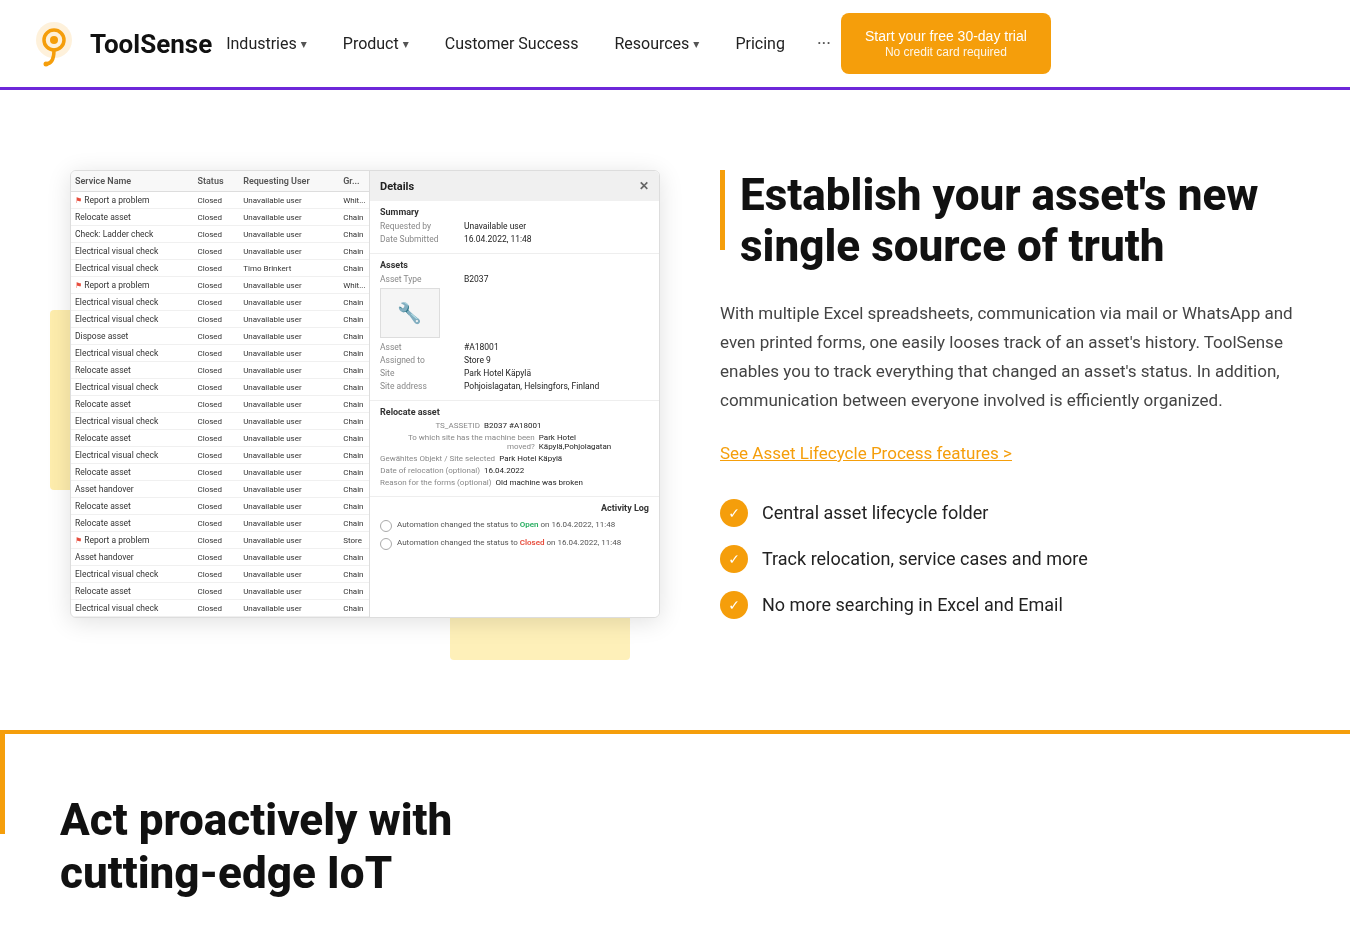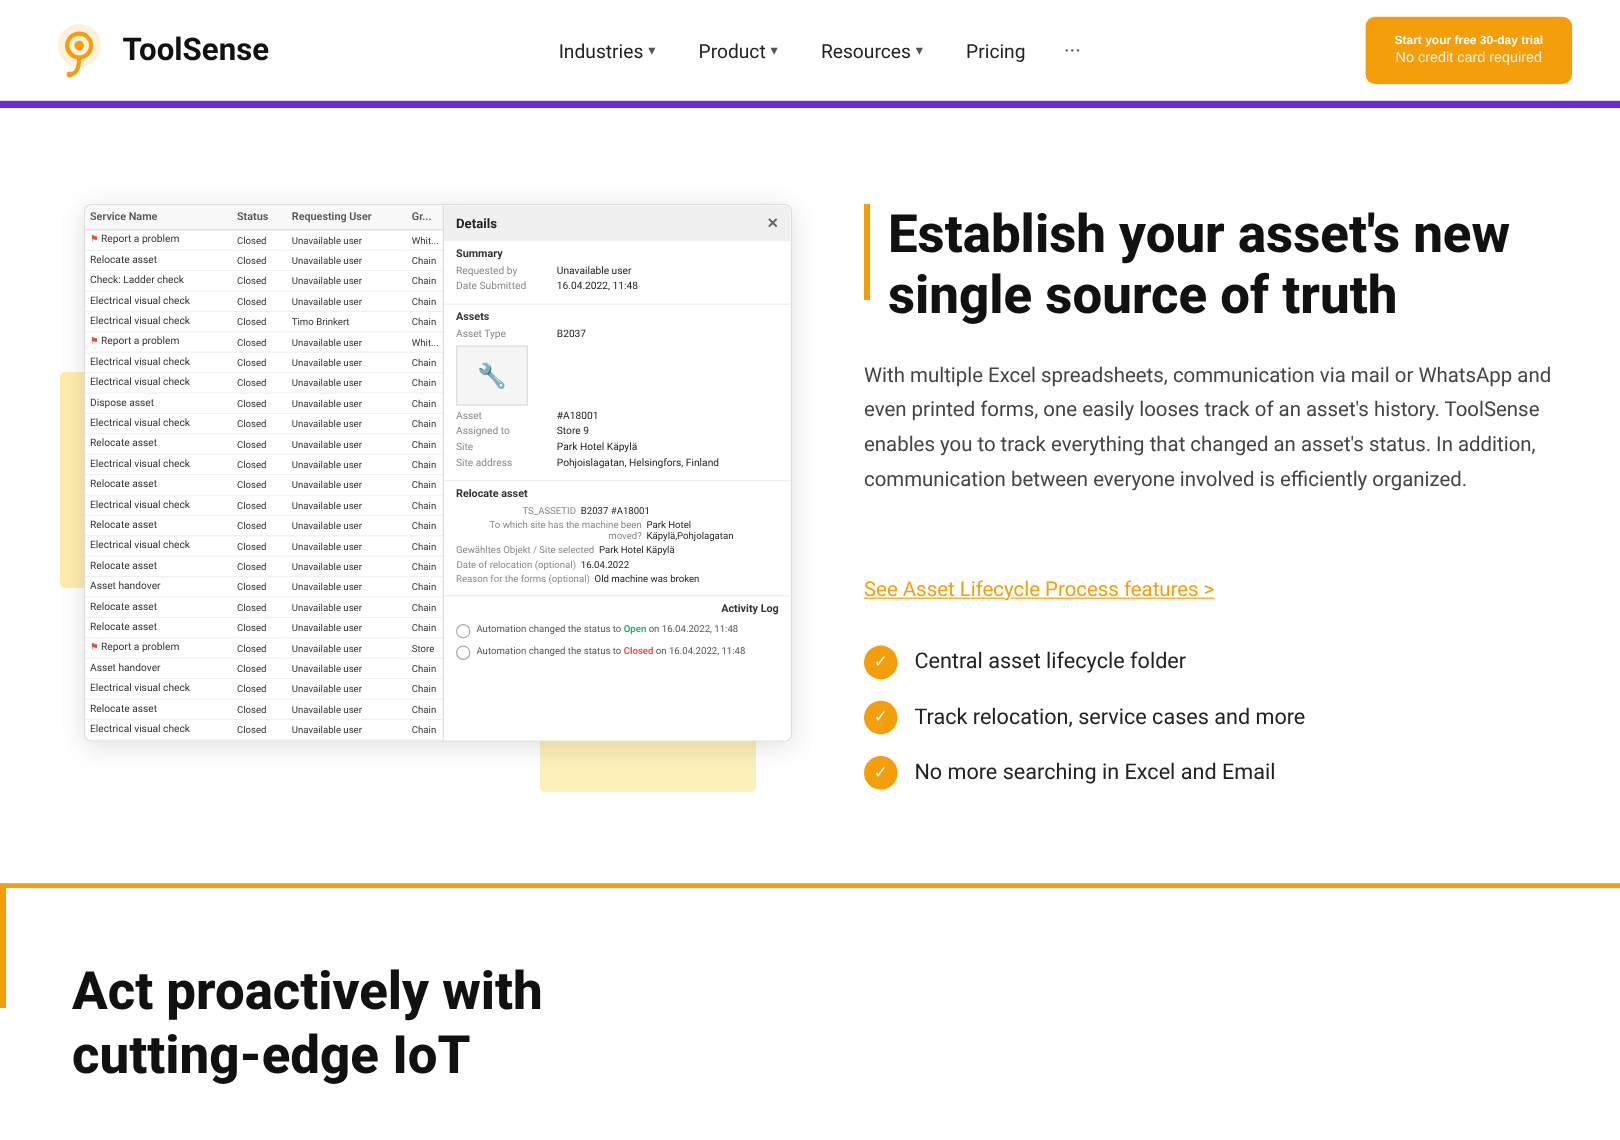--- a/index.html
+++ b/index.html
@@ -1,40 +1,40 @@
 <!DOCTYPE html>
 <html><head>
   <meta charset="utf-8">
   <style>
     * { margin: 0; padding: 0; box-sizing: border-box; }
     body { font-family: -apple-system, BlinkMacSystemFont, 'Segoe UI', Roboto, sans-serif; background: #fff; width: 1350px; min-height: 950px; overflow-x: hidden; }
 
     
     .navbar {
-      display: flex; align-items: center; justify-content: space-between;
-      padding: 0 40px; height: 90px; background: #fff;
-      border-bottom: 6px solid #6d28d9; position: relative; z-index: 10;
+      display: flex; align-items: center; justify-content: flex-start;
+      padding: 0 28px; height: 90px; background: #fff;
+      border-bottom: 3px solid #6d28d9; position: relative; z-index: 10;
     }
     .navbar-logo { display: flex; align-items: center; gap: 10px; cursor: pointer; }
     .logo-icon { width: 52px; height: 52px; }
     .logo-text { font-size: 26px; font-weight: 700; color: #111; }
     .navbar-nav { display: flex; align-items: center; gap: 8px; }
     .nav-item {
       display: flex; align-items: center; gap: 4px;
       padding: 8px 14px; font-size: 16px; color: #222;
       cursor: pointer; border-radius: 6px;
     }
     .nav-chevron { font-size: 12px; color: #555; }
     .nav-dots { font-size: 18px; color: #555; padding: 8px 10px; cursor: pointer; }
     .cta-btn {
       background: #f59e0b; color: #fff; border: none;
       padding: 14px 24px; border-radius: 8px; cursor: pointer;
       text-align: center; line-height: 1.3;
     }
-    .cta-btn .cta-main { font-size: 10px; font-weight: 700; display: block; }
+    .cta-btn .cta-main { font-size: 14px; font-weight: 400; display: block; }
     .cta-btn .cta-sub { font-size: 12px; font-weight: 400; opacity: 0.9; display: block; }
 
     
     .main-section {
       display: flex; align-items: flex-start;
       padding: 60px 40px 60px 40px;
       gap: 60px;
       min-height: 640px;
     }
 
@@ -113,21 +113,21 @@
     }
     .section-header-wrap { position: relative; padding-left: 20px; margin-bottom: 28px; }
     .section-title {
       font-size: 44px; font-weight: 800; color: #111; line-height: 1.15;
     }
     .section-description {
       font-size: 17px; color: #444; line-height: 1.7; margin-bottom: 28px;
     }
     .see-features-link {
       color: #f59e0b; font-size: 17px; text-decoration: underline;
-      cursor: pointer; display: inline-block; margin-bottom: 36px; margin-top: 39px;
+      cursor: pointer; display: inline-block; margin-bottom: 36px;
     }
     .feature-list { list-style: none; }
     .feature-item {
       display: flex; align-items: center; gap: 14px;
       margin-bottom: 18px; font-size: 18px; color: #222;
     }
     .check-icon {
       width: 28px; height: 28px; background: #f59e0b; border-radius: 50%;
       display: flex; align-items: center; justify-content: center;
       color: #fff; font-size: 14px; flex-shrink: 0;
@@ -167,20 +167,23 @@
   </div>
 
   <div class="navbar-nav">
     <div class="nav-item">
       <span>Industries</span>
       <span class="nav-chevron">▾</span>
     </div>
     <div class="nav-item">
       <span>Product</span>
       <span class="nav-chevron">▾</span>
+    </div>
+    <div class="nav-item">
+      <span>Customer Success</span>
     </div>
     <div class="nav-item">
       <span>Resources</span>
       <span class="nav-chevron">▾</span>
     </div>
     <div class="nav-item">
       <span>Pricing</span>
     </div>
     <div class="nav-dots">···</div>
   </div>

